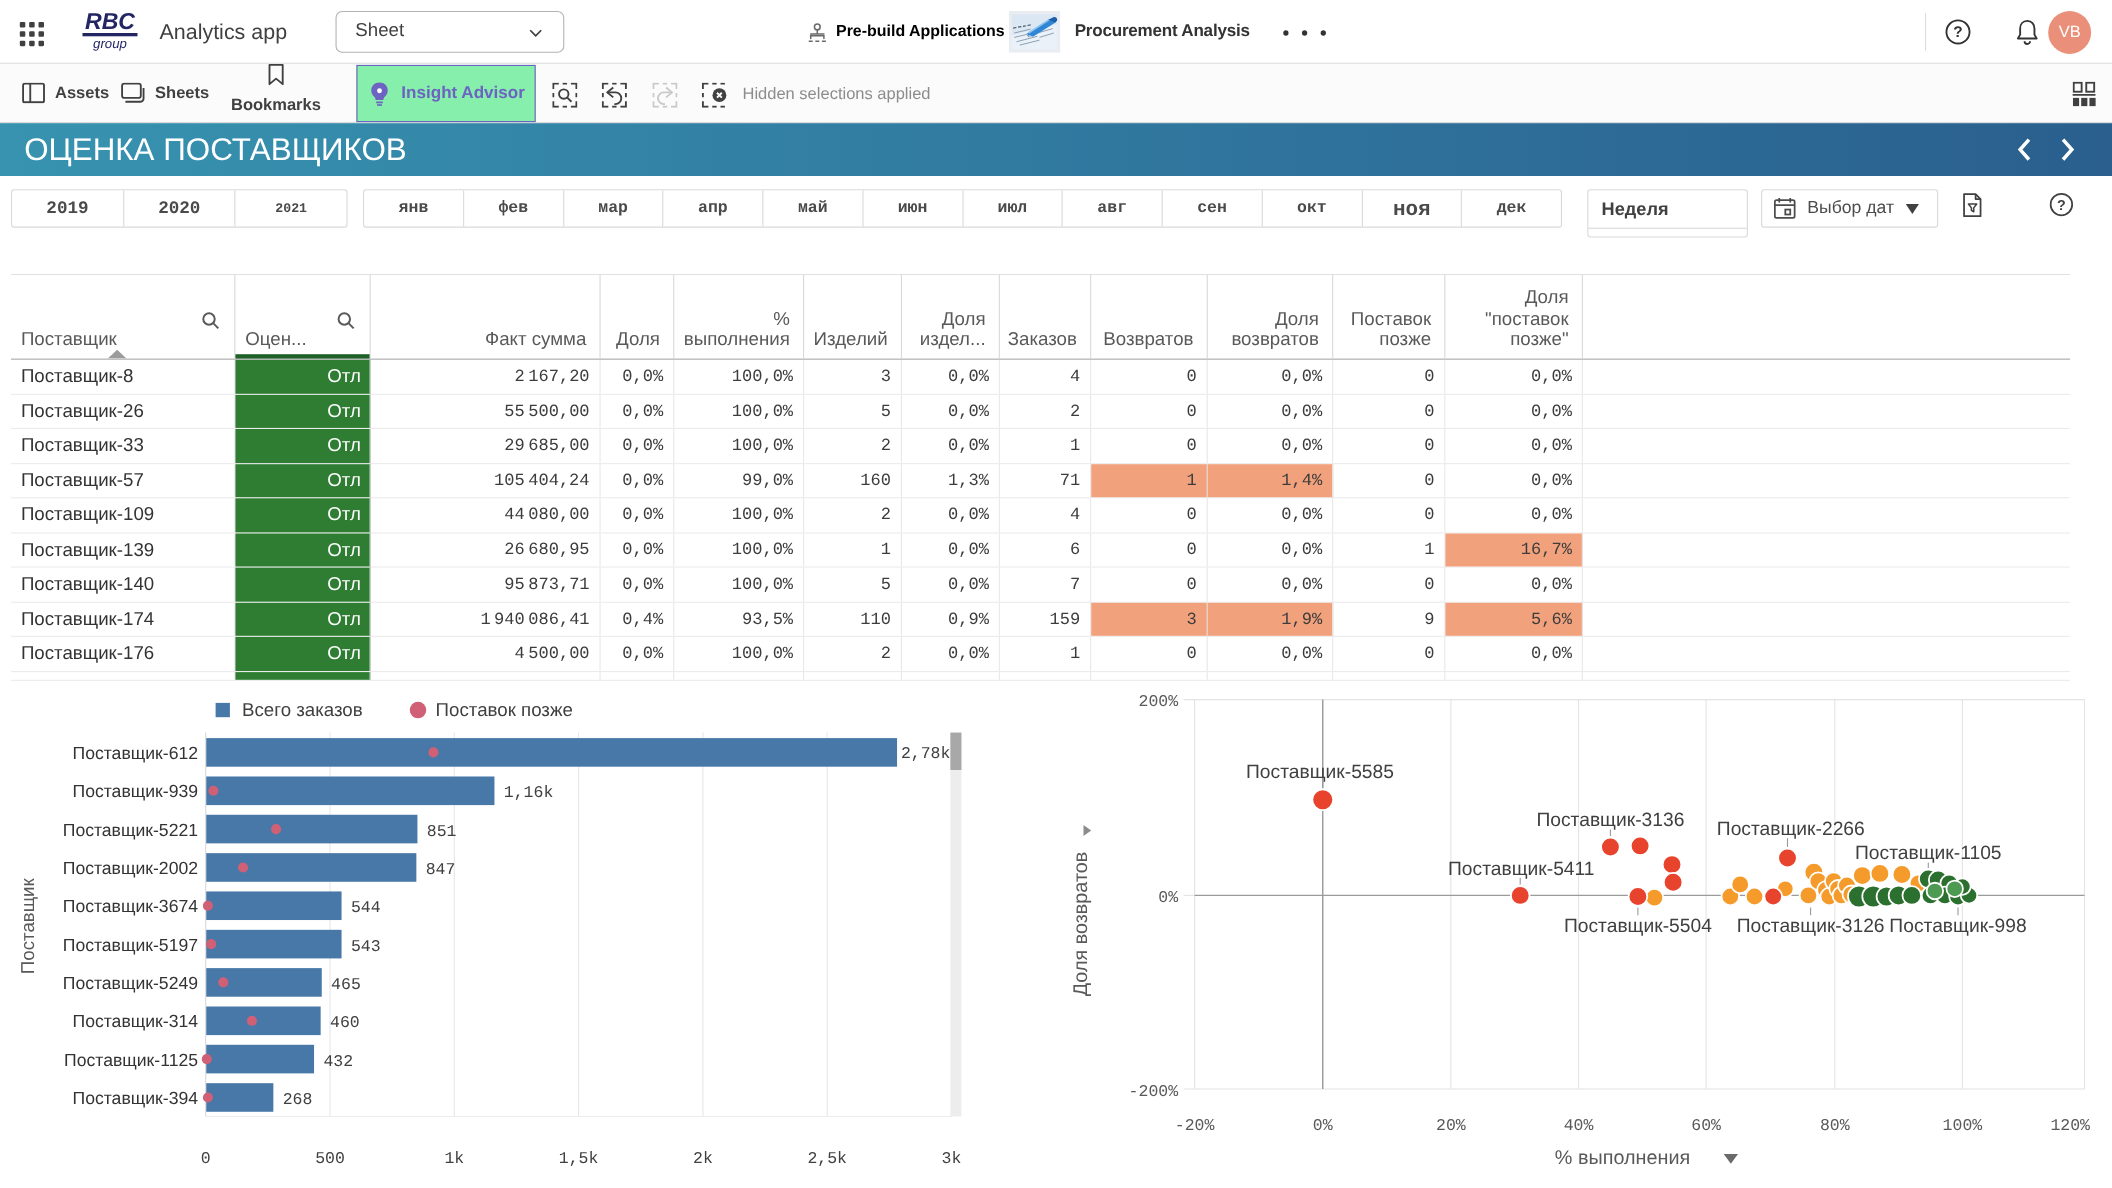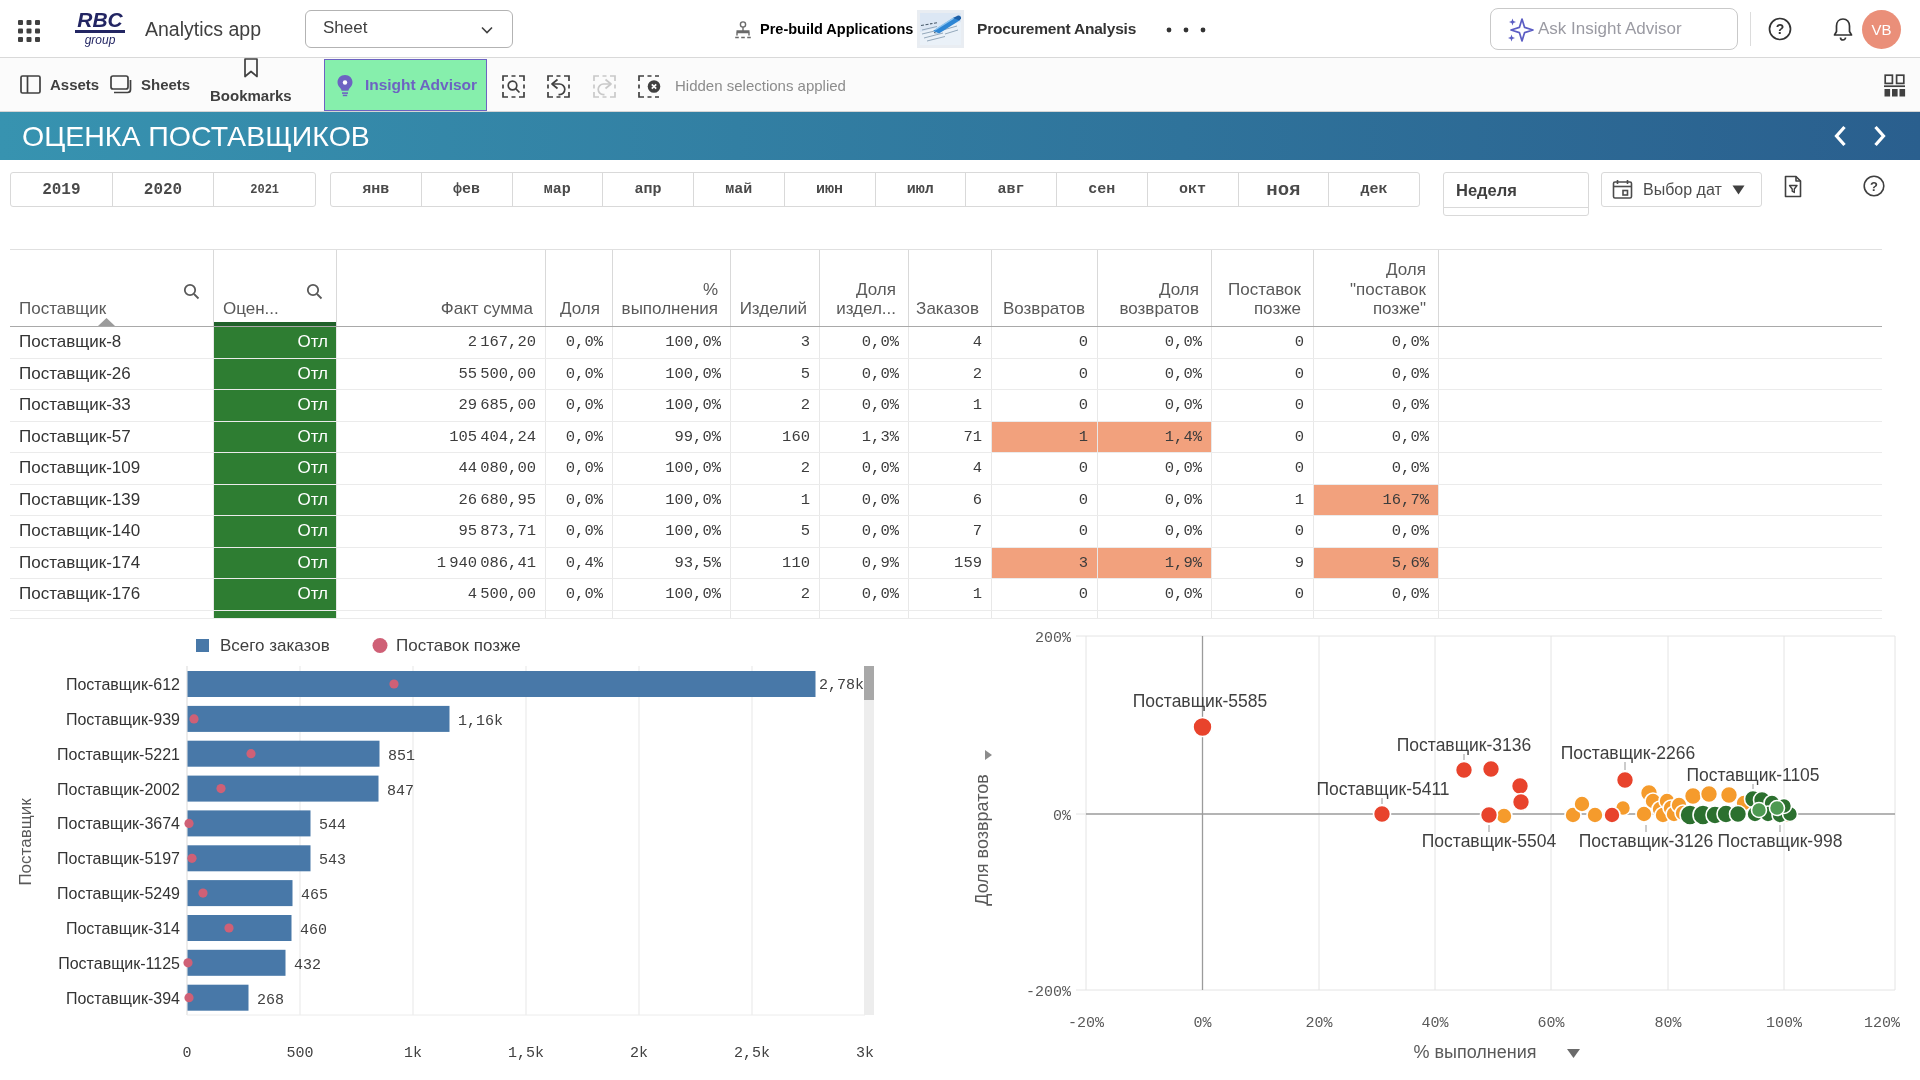--- a/index.html
+++ b/index.html
@@ -100,30 +100,20 @@
     <path d="M16.8 21.8 L18.9 22.7 L17.6 23.2 Z" fill="#33475a"></path>
     <path d="M36 8 L42.5 10.5 L44 8.5 C44.5 7 43 5.2 41 5.5 Z" fill="#1c5fa8"></path>
   </svg>
   <div class="abs" style="left:977px;top:20px;font-size:15.5px;font-weight:bold;color:#333;letter-spacing:-0.2px;">Procurement Analysis</div>
   <svg class="abs" style="left:1163px;top:25px" width="50" height="10" viewBox="0 0 50 10">
       <circle cx="6" cy="5" r="2.4" fill="#333"></circle>
       <circle cx="23" cy="5" r="2.4" fill="#333"></circle>
       <circle cx="40" cy="5" r="2.4" fill="#333"></circle>
     </svg>
 
-  <div class="abs" style="left:1490px;top:8px;width:248px;height:42px;border:1px solid #c9c9c9;border-radius:8px;">
-    <svg class="abs" style="left:14px;top:6px" width="30" height="30" viewBox="0 0 30 30">
-      <g fill="#5b5dc4">
-        <path d="M17 4 L19.6 12.4 L28 15 L19.6 17.6 L17 26 L14.4 17.6 L6 15 L14.4 12.4 Z" fill="none" stroke="#5b5dc4" stroke-width="1.7" stroke-linejoin="round"></path>
-        <path d="M7.5 3.5 L8.4 6.1 L11 7 L8.4 7.9 L7.5 10.5 L6.6 7.9 L4 7 L6.6 6.1 Z"></path>
-        <path d="M6.5 19.5 L7.4 22.1 L10 23 L7.4 23.9 L6.5 26.5 L5.6 23.9 L3 23 L5.6 22.1 Z"></path>
-      </g>
-    </svg>
-    <div class="abs" style="left:47px;top:10px;font-size:17px;color:#9b9ba3;">Ask Insight Advisor</div>
-  </div>
   <div class="abs" style="left:1750px;top:12px;width:1px;height:34px;background:#dcdcdc;"></div>
 
   <svg class="abs" style="left:1768px;top:17px" width="24" height="24" viewBox="0 0 24 24">
     <circle cx="12" cy="12" r="10.5" fill="none" stroke="#333" stroke-width="1.7"></circle>
     <text x="12" y="17" text-anchor="middle" font-size="14" font-weight="bold" fill="#333" font-family="Liberation Sans">?</text>
   </svg>
 
   <svg class="abs" style="left:1830px;top:16px" width="26" height="26" viewBox="0 0 26 26">
     <path d="M13 3 C9 3 6.5 6 6.5 10 L6.5 15.5 L4.5 19 L21.5 19 L19.5 15.5 L19.5 10 C19.5 6 17 3 13 3 Z" fill="none" stroke="#333" stroke-width="1.7" stroke-linejoin="round"></path>
     <path d="M10.5 21.5 a2.5 2.5 0 0 0 5 0" fill="none" stroke="#333" stroke-width="1.7"></path>

